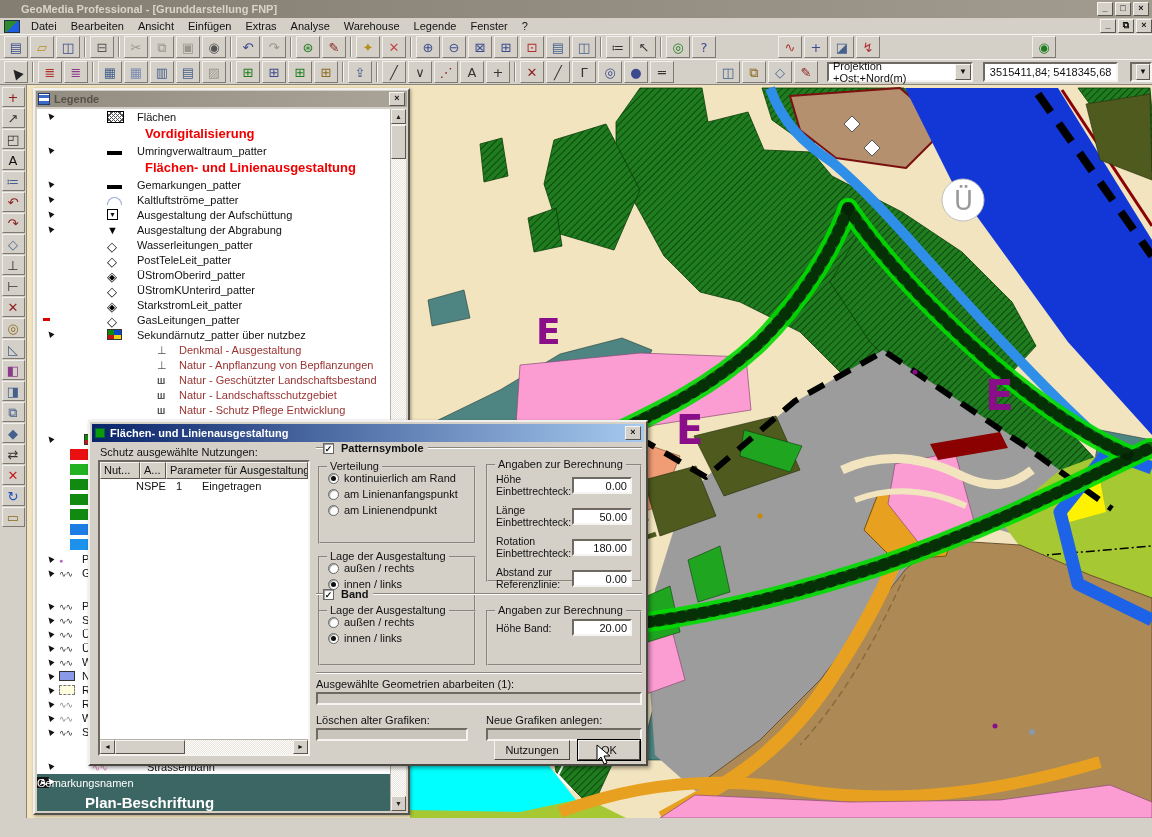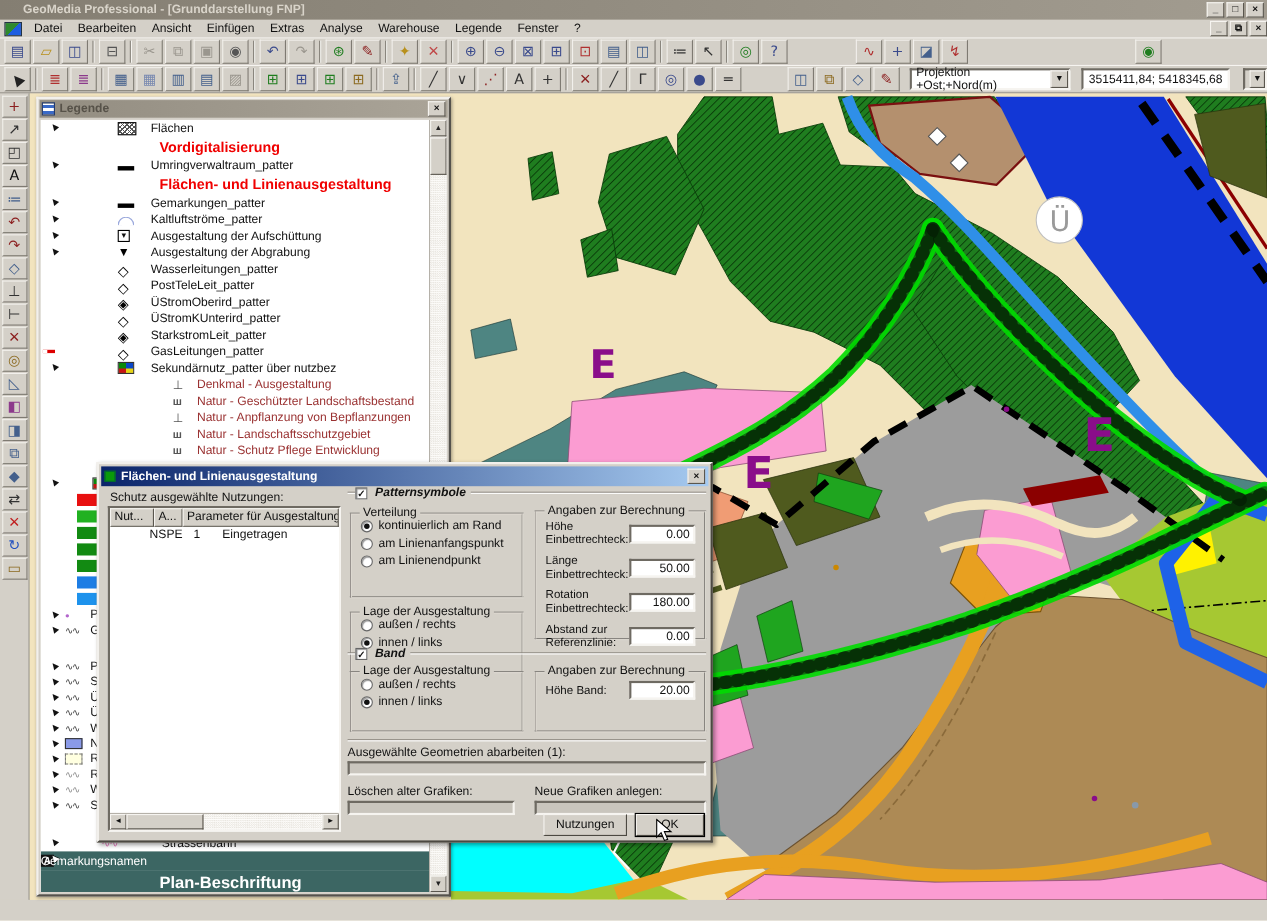--- a/index.html
+++ b/index.html
@@ -51,21 +51,21 @@
   .lg-label{position:absolute;font-size:11px;}
   .lvl-a .lg-icon{position:absolute;left:70px;}   .lvl-a .lg-label{left:100px;}
   .lvl-sub .lg-icon{position:absolute;left:120px;}.lvl-sub .lg-label{left:142px;color:#9a3232;}
   .lvl-m .lg-icon{position:absolute;left:47px;}   .lvl-m .lg-label{left:67px;}
   .lvl-b .lg-icon{position:absolute;left:22px;}   .lvl-b .lg-label{left:45px;}
   .lvl-c .lg-icon{position:absolute;left:55px;}   .lvl-c .lg-label{left:110px;}
   .lg-swrow{height:15px;}
   .lg-swatch{margin-left:33px;width:26px;height:11px;display:inline-block;}
   .lg-sel{background:#3C6663;color:#fff;height:17px;}
   .lg-sel .lg-label{color:#fff;}
-  .lg-selhead{background:#3C6663;color:#fff;height:22px;font-weight:bold;font-size:15px;display:flex;align-items:center;padding-left:108px;}
+  .lg-selhead{background:#3C6663;color:#fff;height:22px;font-weight:bold;font-size:15px;display:flex;align-items:center;padding-left:48px;}
   .lg-spacer{height:20px;}
   .lg-marker{position:absolute;left:2px;top:6px;width:11px;height:3px;background:#d00;box-shadow:4px 0 0 #fff inset;}
 
   .lg-icon{display:inline-block;height:12px;}
   .ic-hatch-box{width:17px;height:12px;border:1px solid #000;background:repeating-linear-gradient(45deg,transparent 0 2px,#555 2px 3px),repeating-linear-gradient(-45deg,transparent 0 2px,#555 2px 3px);}
   .ic-thick-line{width:15px;height:4px;background:#000;margin-top:4px;}
   .ic-arc{width:15px;height:8px;border:1px solid #9aa8dc;border-bottom:none;border-radius:8px 8px 0 0;margin-top:3px;}
   .ic-square-tri{width:11px;height:11px;border:1px solid #000;font-size:7px;line-height:9px;text-align:center;}
   .ic-square-tri::after{content:"▼";}
   .ic-triangle::after{content:"▼";font-size:11px;color:#000;}
@@ -92,21 +92,21 @@
   #dlg-title .wbtn{margin-left:auto;}
   .dlg-abs{position:absolute;}
   .grp{position:absolute;border:2px groove #dcd8d0;}
   .grp-label{position:absolute;top:-8px;left:7px;background:#d4d0c8;padding:0 3px;}
   .opt{display:flex;align-items:center;margin:4px 0 4px 8px;}
   .radio{width:11px;height:11px;border-radius:50%;background:#fff;border:1px solid #666;box-shadow:inset 1px 1px 1px #999;margin-right:5px;flex:0 0 auto;}
   .radio.on{display:flex;align-items:center;justify-content:center;}
   .radio.on::after{content:"";width:5px;height:5px;border-radius:50%;background:#111;}
   .chk{width:11px;height:11px;background:#fff;border:1px solid #666;box-shadow:inset 1px 1px 1px #999;font-size:9px;line-height:10px;text-align:center;font-weight:bold;margin-right:5px;flex:0 0 auto;}
   .sec-hdr{position:absolute;display:flex;align-items:center;}
-  .sec-label{font-weight:bold;margin-left:2px;font-style:italic;}
+  .sec-label{font-weight:bold;margin-left:2px;}
   .rule{height:2px;border-top:1px solid #8a867e;border-bottom:1px solid #fff;}
   .frow{display:flex;align-items:center;justify-content:space-between;margin:7px 8px 0 8px;}
   .flab{font-size:10.5px;}
   .fval{width:60px;height:17px;background:#fff;border:2px solid;border-color:#6e6a62 #f6f4f0 #f6f4f0 #6e6a62;text-align:right;padding:1px 3px 0 0;flex:0 0 auto;}
   .pbar{position:absolute;height:13px;background:#c9c5bd;border:2px solid;border-color:#6e6a62 #f6f4f0 #f6f4f0 #6e6a62;}
   .btn{position:absolute;height:20px;background:#d4d0c8;border:1px solid;border-color:#f6f4f0 #4c4942 #4c4942 #f6f4f0;display:flex;align-items:center;justify-content:center;}
   .btn.default{outline:1px solid #000;}
 
   
   #dlg-table{position:absolute;left:8px;top:38px;width:212px;bottom:8px;background:#fff;border:2px solid;border-color:#6e6a62 #f6f4f0 #f6f4f0 #6e6a62;display:flex;flex-direction:column;}
@@ -620,26 +620,26 @@
           <div class="lg-row lvl-a">
             <span class="lg-cursor">▲</span>
             <span class="lg-icon ic-map-colors"></span>
             <span class="lg-label">Sekundärnutz_patter über nutzbez</span>
           </div>
           <div class="lg-row lvl-sub">
             <span class="lg-icon ic-tee"></span>
             <span class="lg-label">Denkmal - Ausgestaltung</span>
           </div>
           <div class="lg-row lvl-sub">
+            <span class="lg-icon ic-tee"></span>
+            <span class="lg-label">Natur - Anpflanzung von Bepflanzungen</span>
+          </div>
+          <div class="lg-row lvl-sub">
             <span class="lg-icon ic-comb"></span>
             <span class="lg-label">Natur - Geschützter Landschaftsbestand</span>
-          </div>
-          <div class="lg-row lvl-sub">
-            <span class="lg-icon ic-tee"></span>
-            <span class="lg-label">Natur - Anpflanzung von Bepflanzungen</span>
           </div>
           <div class="lg-row lvl-sub">
             <span class="lg-icon ic-comb"></span>
             <span class="lg-label">Natur - Landschaftsschutzgebiet</span>
           </div>
           <div class="lg-row lvl-sub">
             <span class="lg-icon ic-comb"></span>
             <span class="lg-label">Natur - Schutz Pflege Entwicklung</span>
           </div>
           <div class="lg-row lvl-a">

